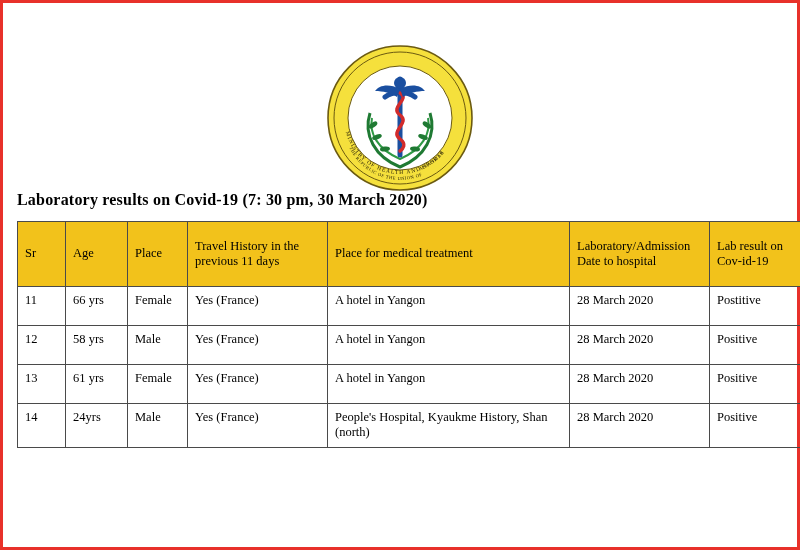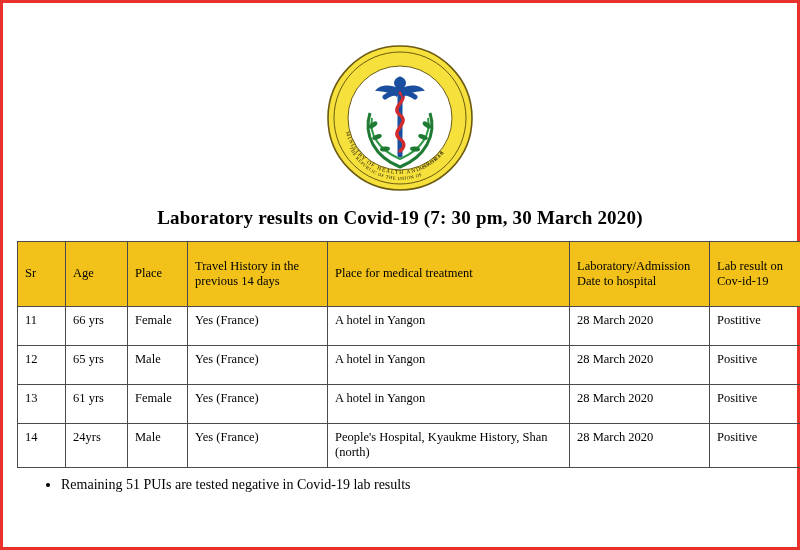--- a/index.html
+++ b/index.html
@@ -37,25 +37,25 @@
     height: 180px;
     box-sizing: border-box;
   }
   .logo {
     width: 150px;
     height: 150px;
   }
 
   
   .doc-title {
-    text-align: center;
+    text-align: left;
     font-weight: bold;
-    font-size: 19px;
+    font-size: 16px;
     color: #000;
-    margin-top: 24px;
+    margin-top: 8px;
     margin-bottom: 12px;
     letter-spacing: 0.2px;
   }
 
   
   table.results {
     border-collapse: collapse;
     width: 772px;
     margin: 0 auto;
     table-layout: fixed;
@@ -171,39 +171,39 @@
           <col class="c-trav">
         <col class="c-place">
           <col class="c-quar">
           <col class="c-lab">
       </colgroup>
       <thead>
         <tr>
           <th>Sr</th>
           <th>Age</th>
           <th>Place</th>
-          <th>Travel History in the previous 14 days</th>
+          <th>Travel History in the previous 11 days</th>
           <th>Place for medical treatment</th>
           <th>Laboratory/Admission Date to hospital</th>
           <th>Lab result on Cov-id-19</th>
         </tr>
       </thead>
       <tbody>
         <tr class="tall">
           <td class="pad-top">11</td>
           <td class="pad-top">66 yrs</td>
           <td class="pad-top">Female</td>
           <td class="pad-top">Yes (France)</td>
           <td class="pad-top">A hotel in Yangon</td>
           <td class="pad-top">28 March 2020</td>
           <td class="pad-top">Postitive</td>
         </tr>
         <tr class="tall">
           <td class="pad-mid">12</td>
-          <td class="pad-mid">65 yrs</td>
+          <td class="pad-mid">58 yrs</td>
           <td class="pad-mid">Male</td>
           <td class="pad-mid">Yes (France)</td>
           <td class="pad-top">A hotel in Yangon</td>
           <td class="pad-mid">28 March 2020</td>
           <td class="pad-mid">Positive</td>
         </tr>
         <tr class="tall">
           <td class="pad-mid">13</td>
           <td class="pad-mid">61 yrs</td>
           <td class="pad-mid">Female</td>
@@ -217,18 +217,15 @@
           <td class="pad-top">24yrs</td>
           <td class="pad-top">Male</td>
           <td class="pad-top">Yes (France)</td>
           <td class="pad-top">People's Hospital, Kyaukme History, Shan (north)</td>
           <td class="pad-top">28 March 2020</td>
           <td class="pad-top">Positive</td>
         </tr>
       </tbody>
     </table>
 
-    <ul class="footnote">
-      <li>Remaining 51 PUIs are tested negative in Covid-19 lab results</li>
-    </ul>
 
   </div>
 </div>
 
 </body></html>

